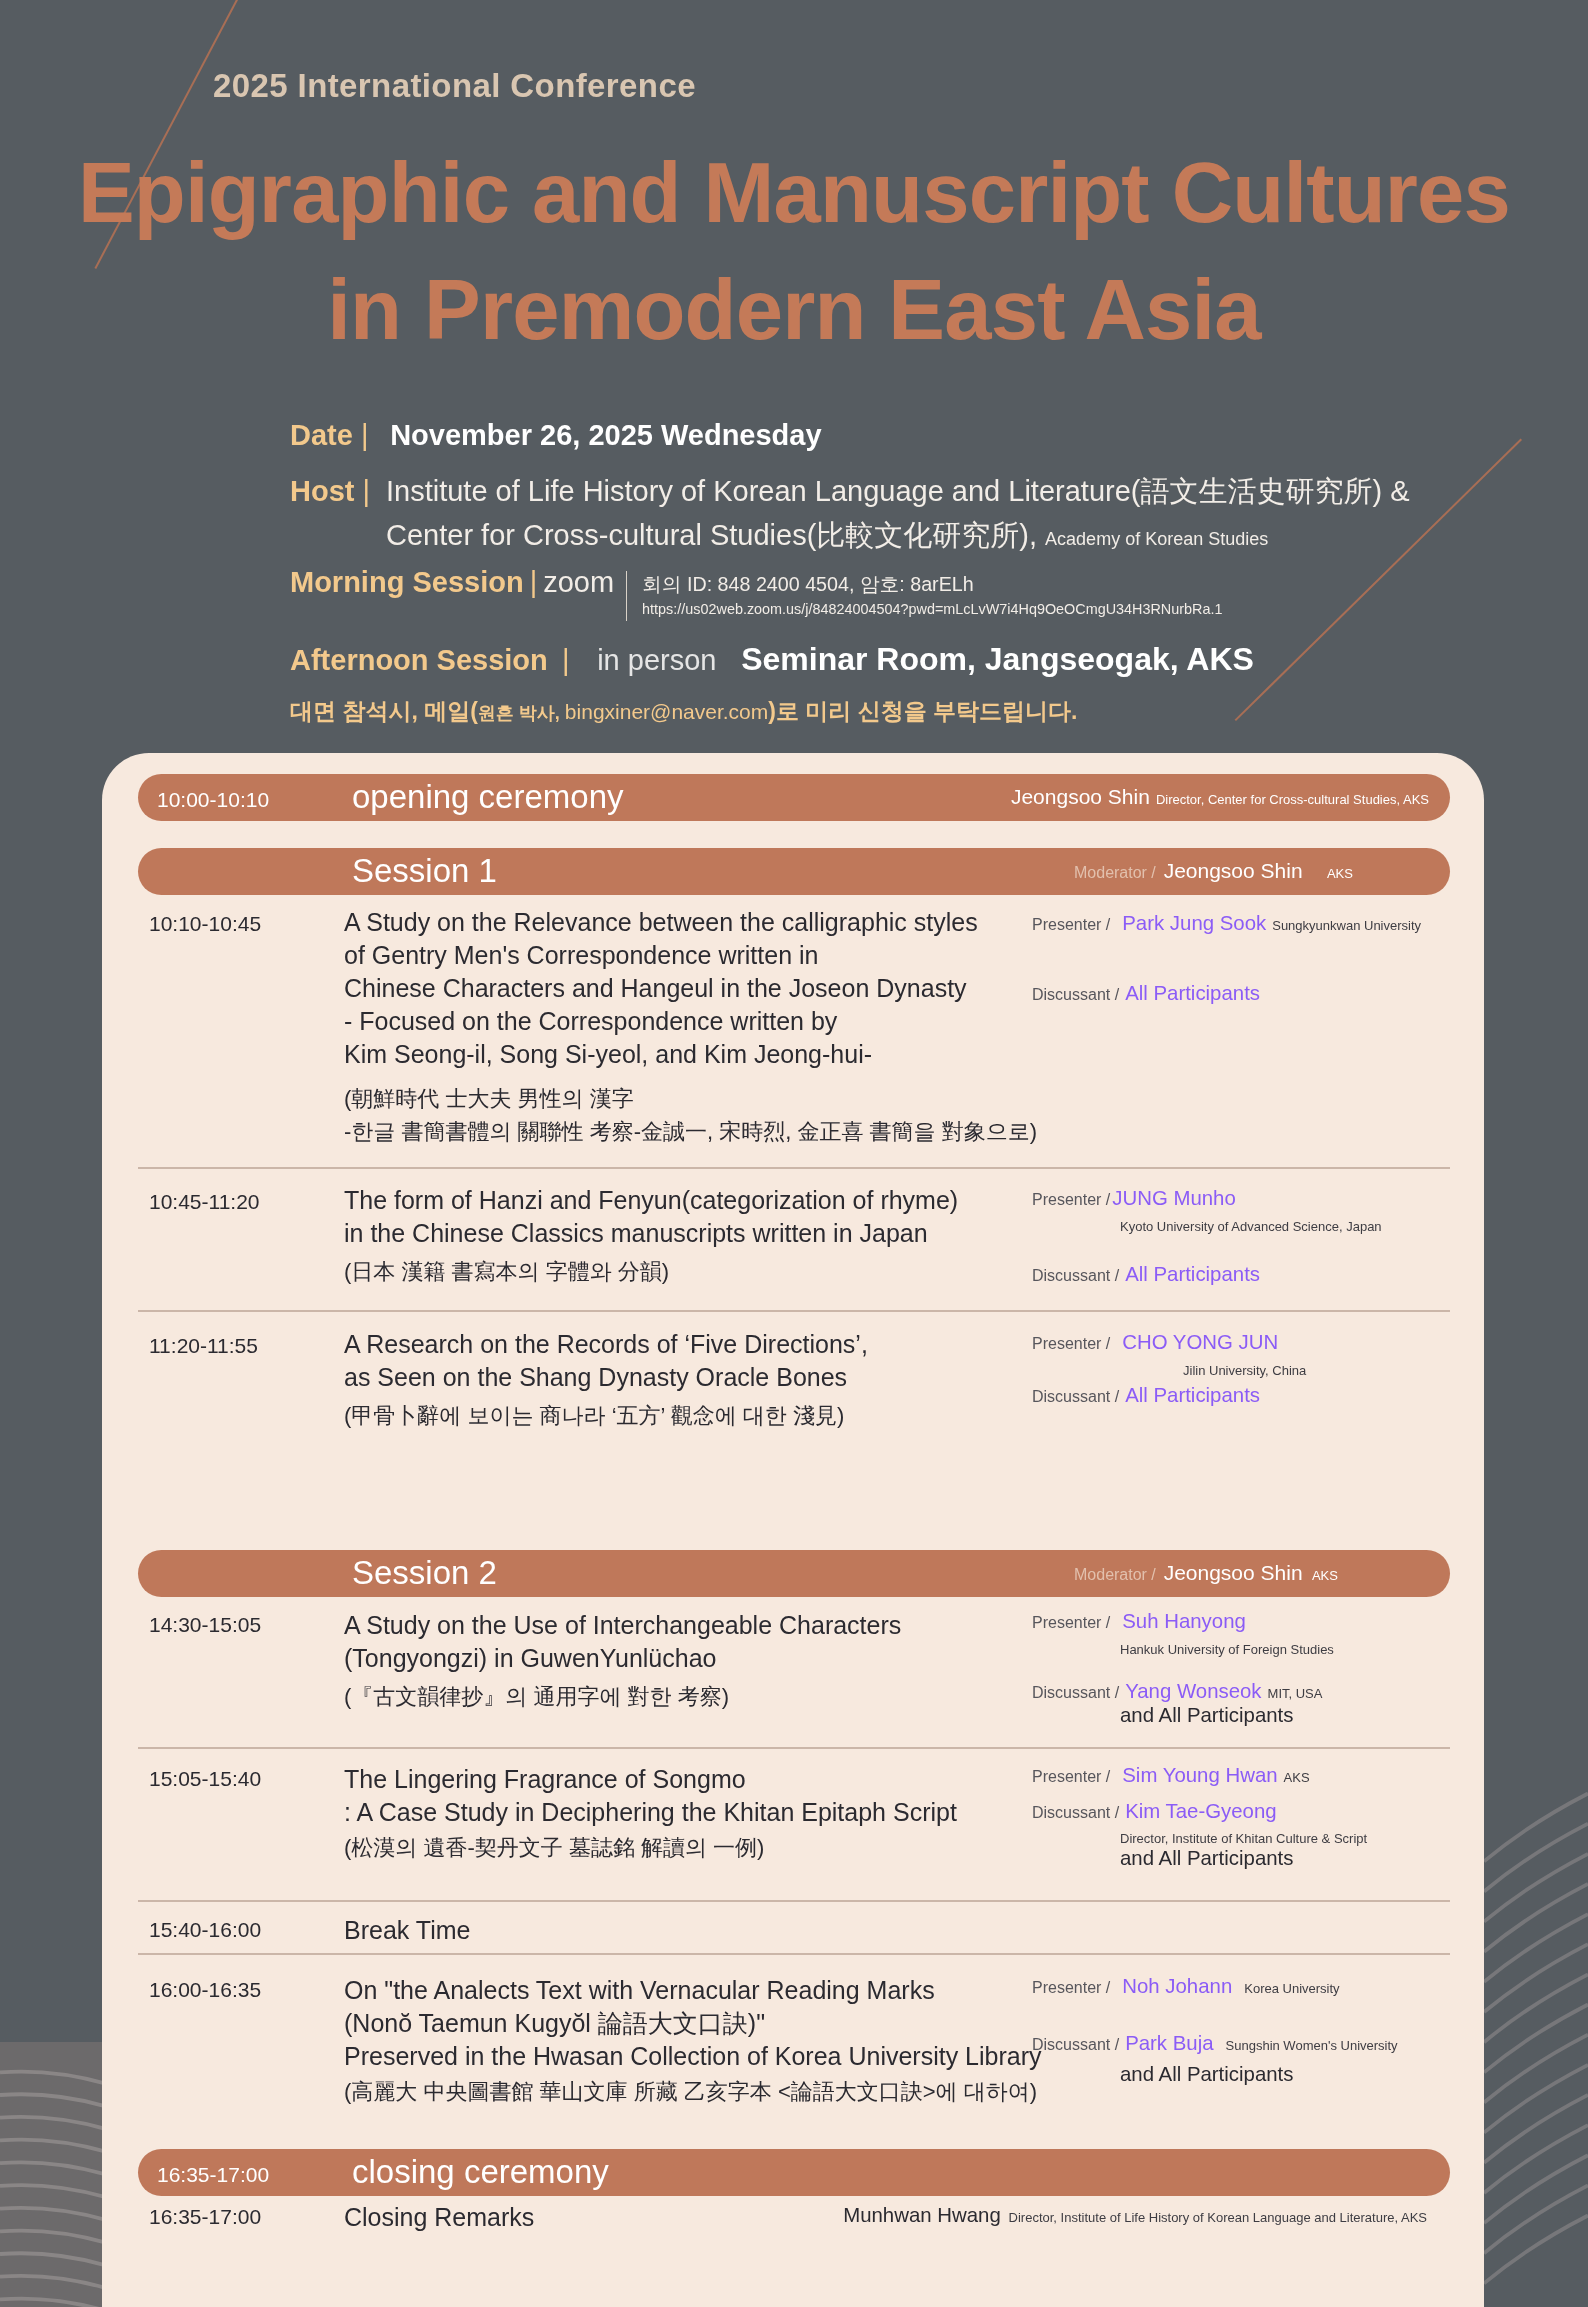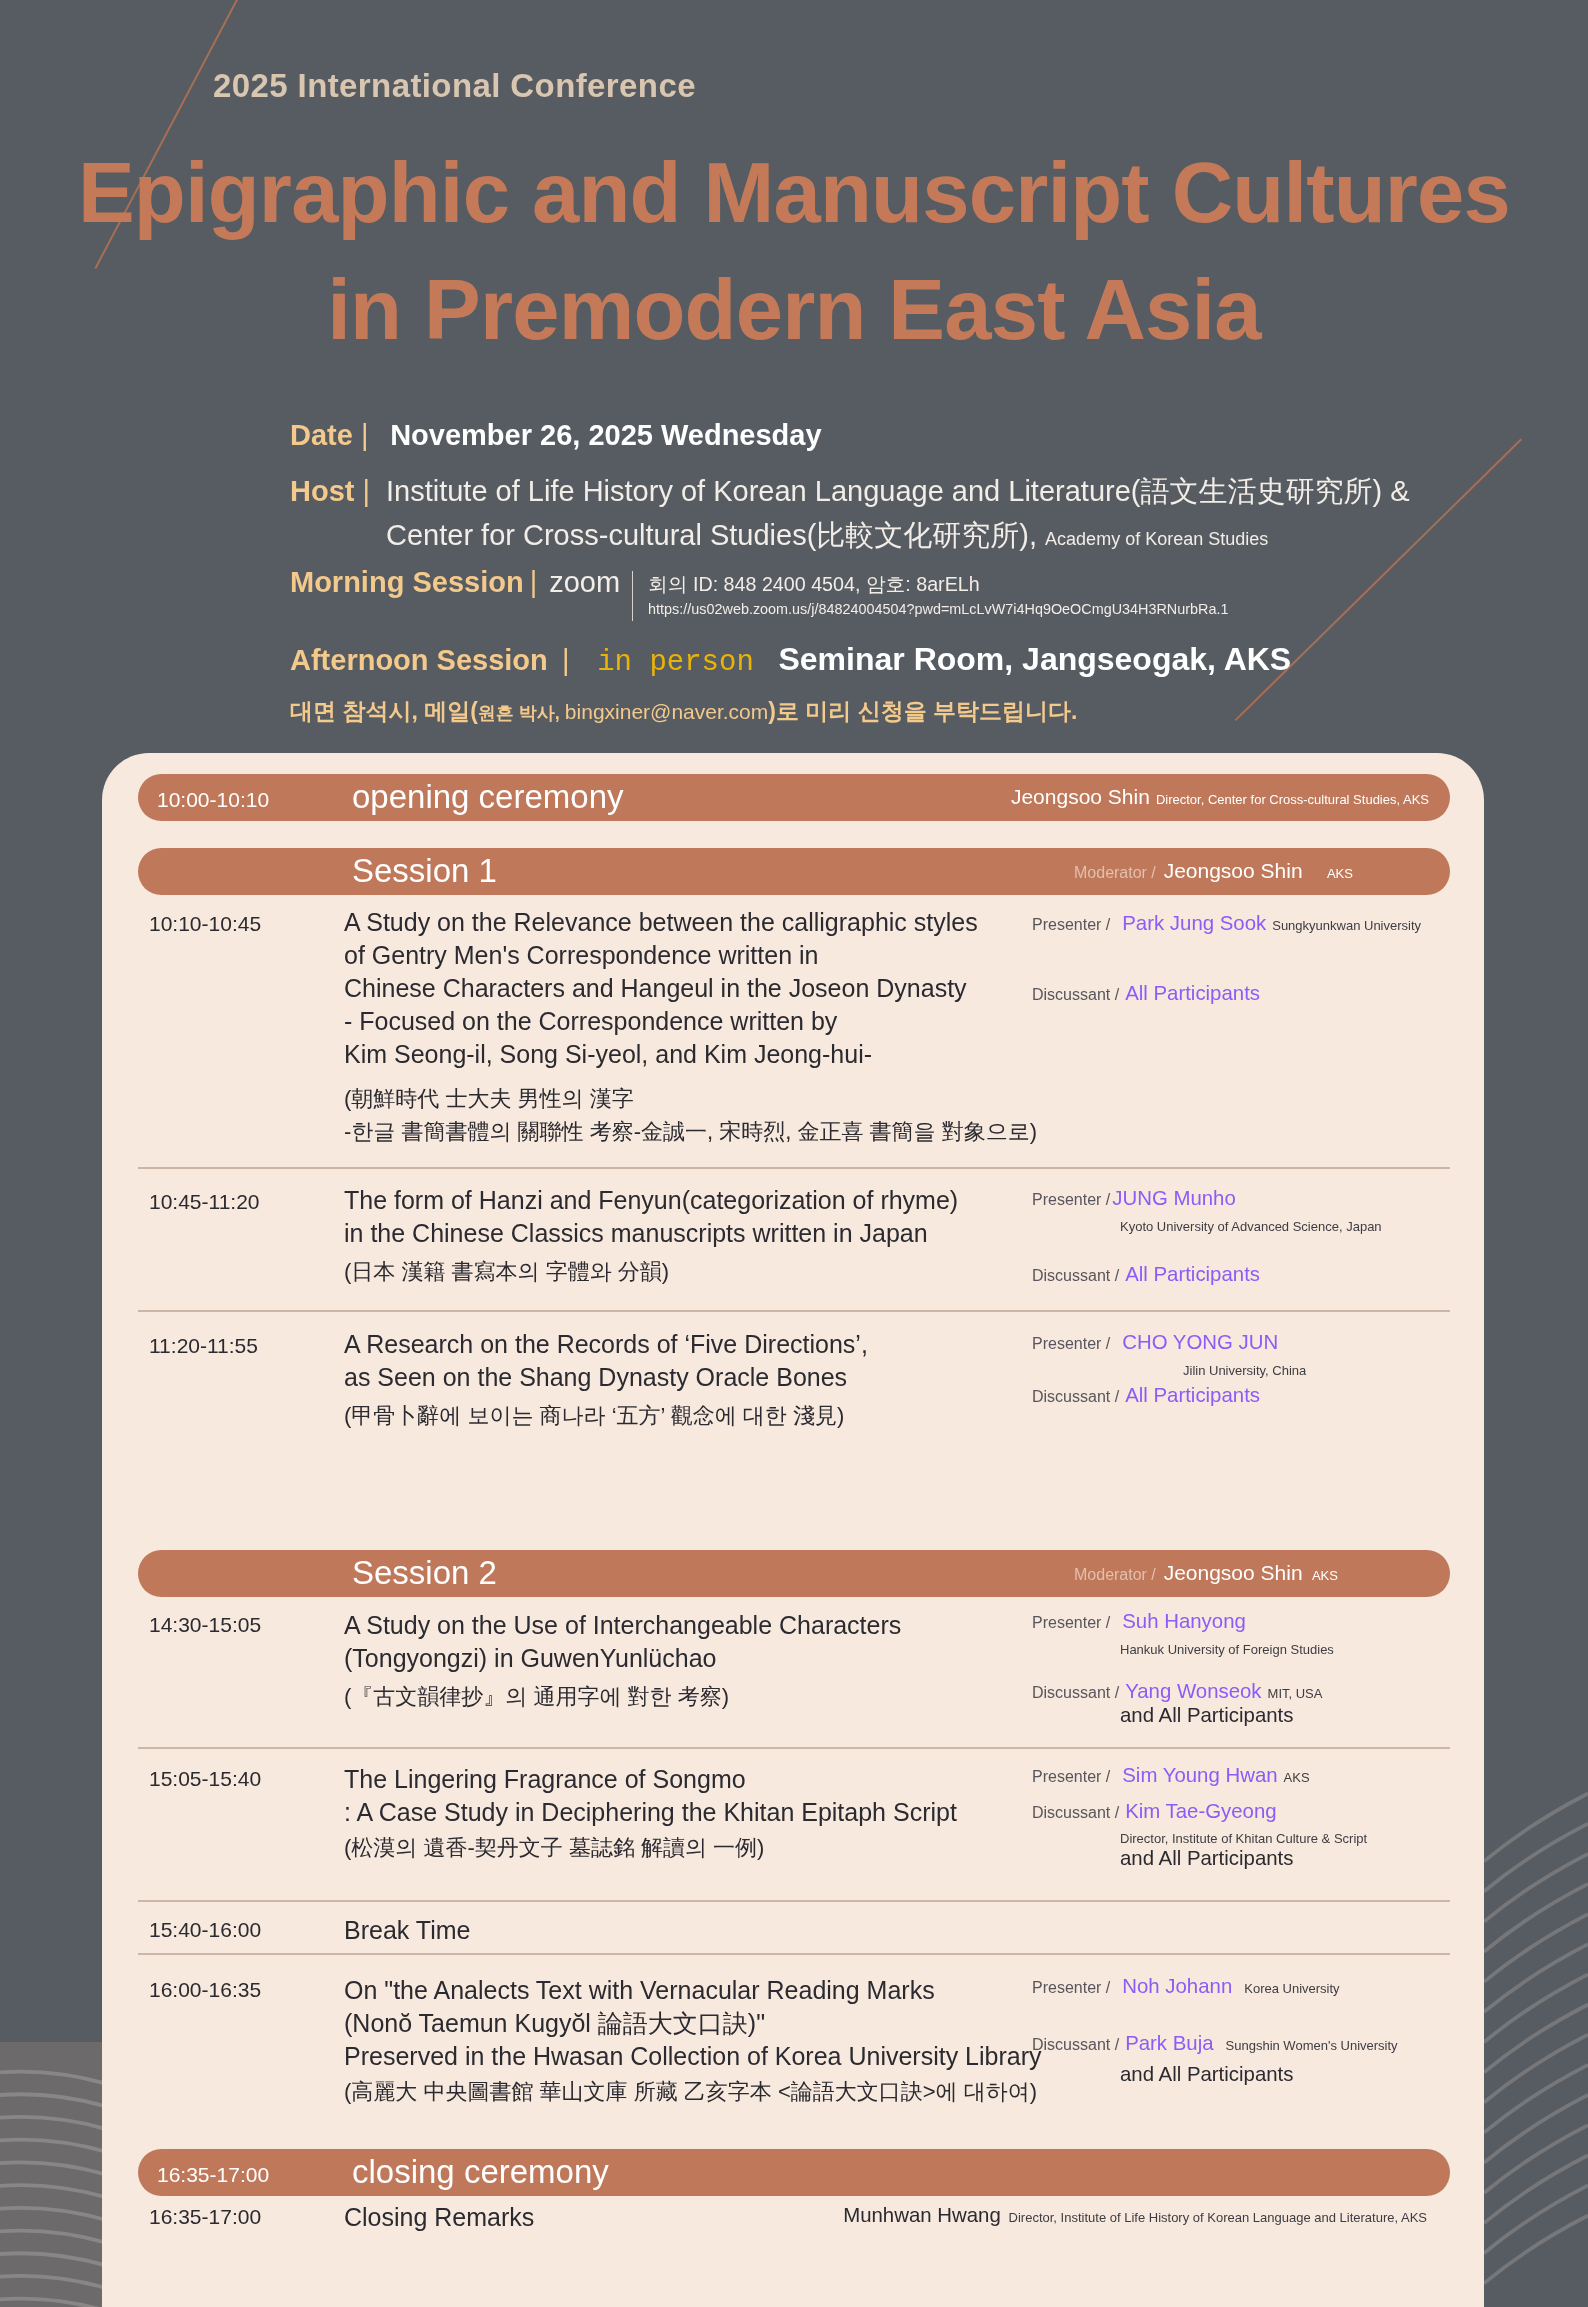--- a/index.html
+++ b/index.html
@@ -27,26 +27,26 @@
 
   .info { position: absolute; left: 290px; color: #f2ede7; }
   .info .lbl { color: #f3c98c; font-weight: bold; }
   .info .sep { color: #f3c98c; font-weight: normal; }
   .info-date { top: 419px; font-size: 29px; }
   .info-date .val { font-weight: bold; color: #ffffff; margin-left: 13.6px; }
   .info-host { top: 469px; font-size: 29px; line-height: 44px; }
   .host-val { position: absolute; left: 96px; top: 0; white-space: nowrap; }
   .host-val .small { font-size: 18px; }
   .info-morning { top: 566px; font-size: 29px; display: flex; align-items: flex-start; }
-  .info-morning .zoomtxt { color: #f2ede7; margin-left: 12px; }
+  .info-morning .zoomtxt { color: #f2ede7; margin-left: 6px; }
   .zoom-box { margin-left: 12px; border-left: 1.5px solid #d9d2c8; padding-left: 15px; margin-top: 4.5px; }
   .zoom-id { font-size: 19.7px; color: #f2ede7; line-height: 27px; }
   .zoom-url { font-size: 14.4px; color: #f2ede7; line-height: 23px; }
   .info-afternoon { top: 641px; font-size: 29px; white-space: nowrap; }
-  .info-afternoon .mode { margin-left: 19.7px; color: #eab308; font-family: Liberation Mono, monospace; }
+  .info-afternoon .mode { margin-left: 19.7px; color: #e5e5e5; }
   .info-afternoon .room { margin-left: 16.6px; font-weight: bold; color: #ffffff; font-size: 32px; }
   .info-korean { top: 696px; font-size: 23px; color: #f3c98c; font-weight: bold; white-space: nowrap; }
   .info-korean .small { font-weight: normal; font-size: 21px; }
   .info-korean .tiny { font-size: 18px; }
 
   .card {
     position: absolute; left: 102px; top: 753px; width: 1382px; height: 1588px;
     background: #f7e9de; border-radius: 47px 47px 0 0;
   }
   .bar {

